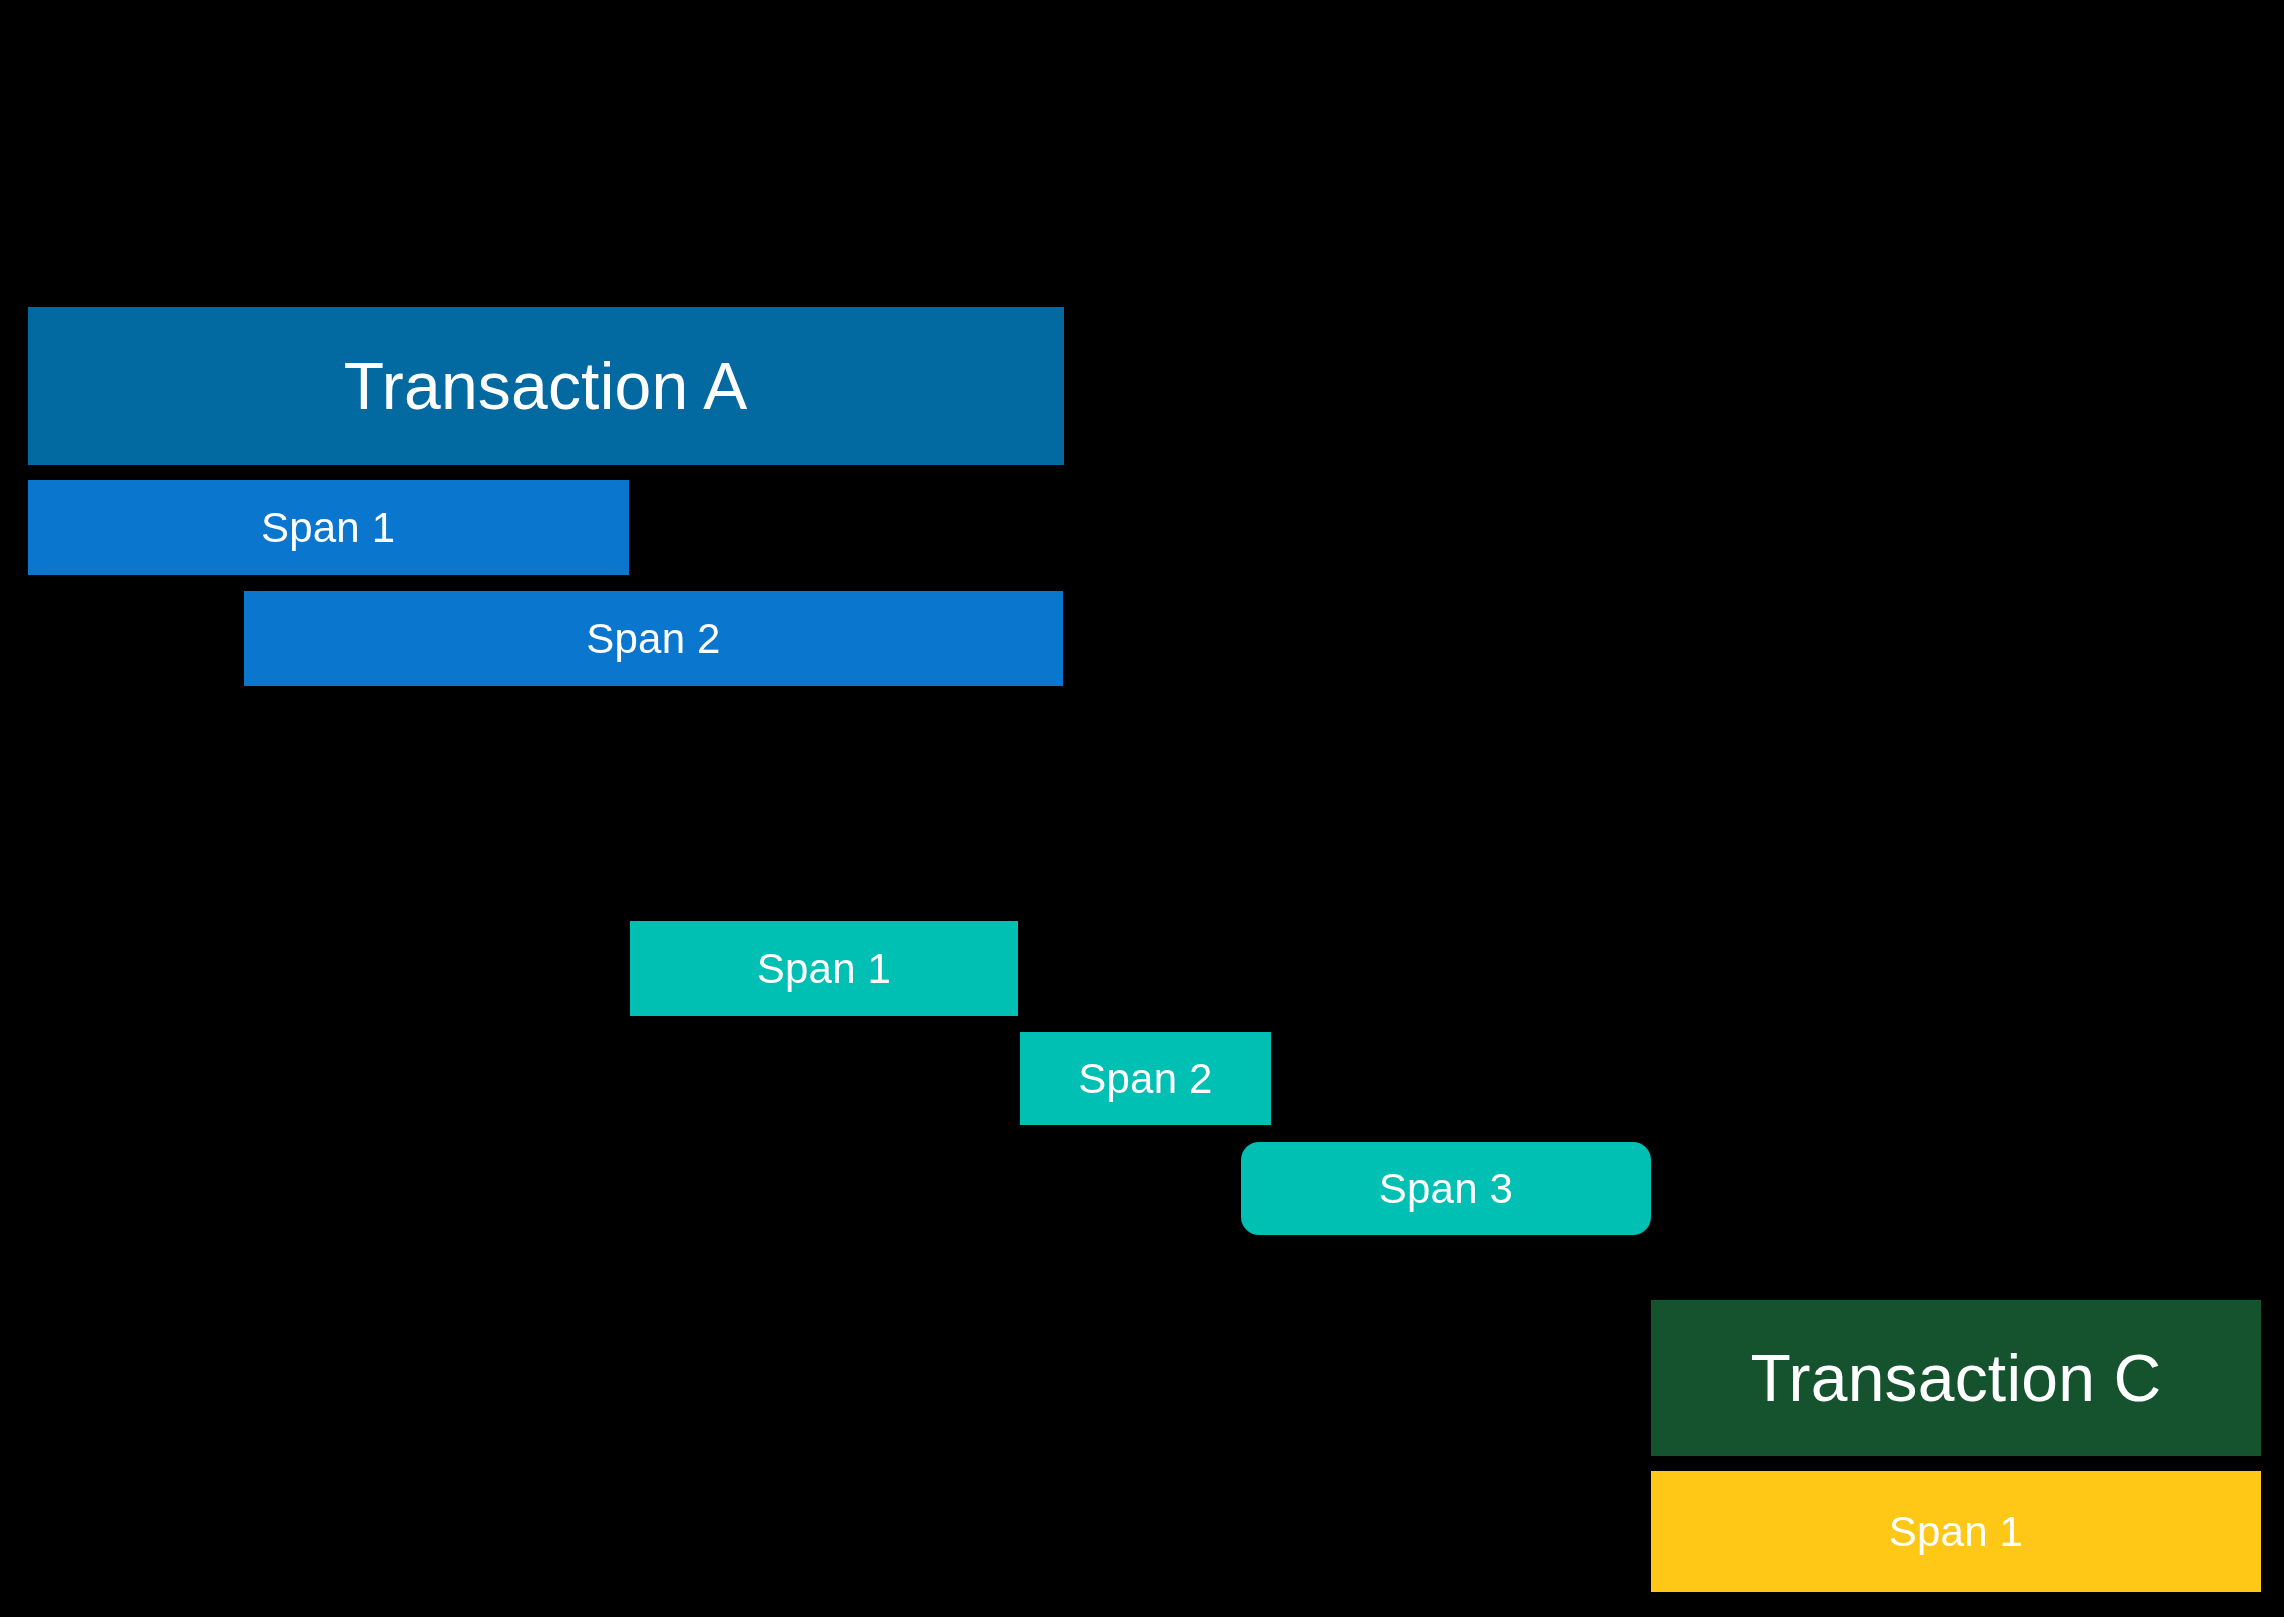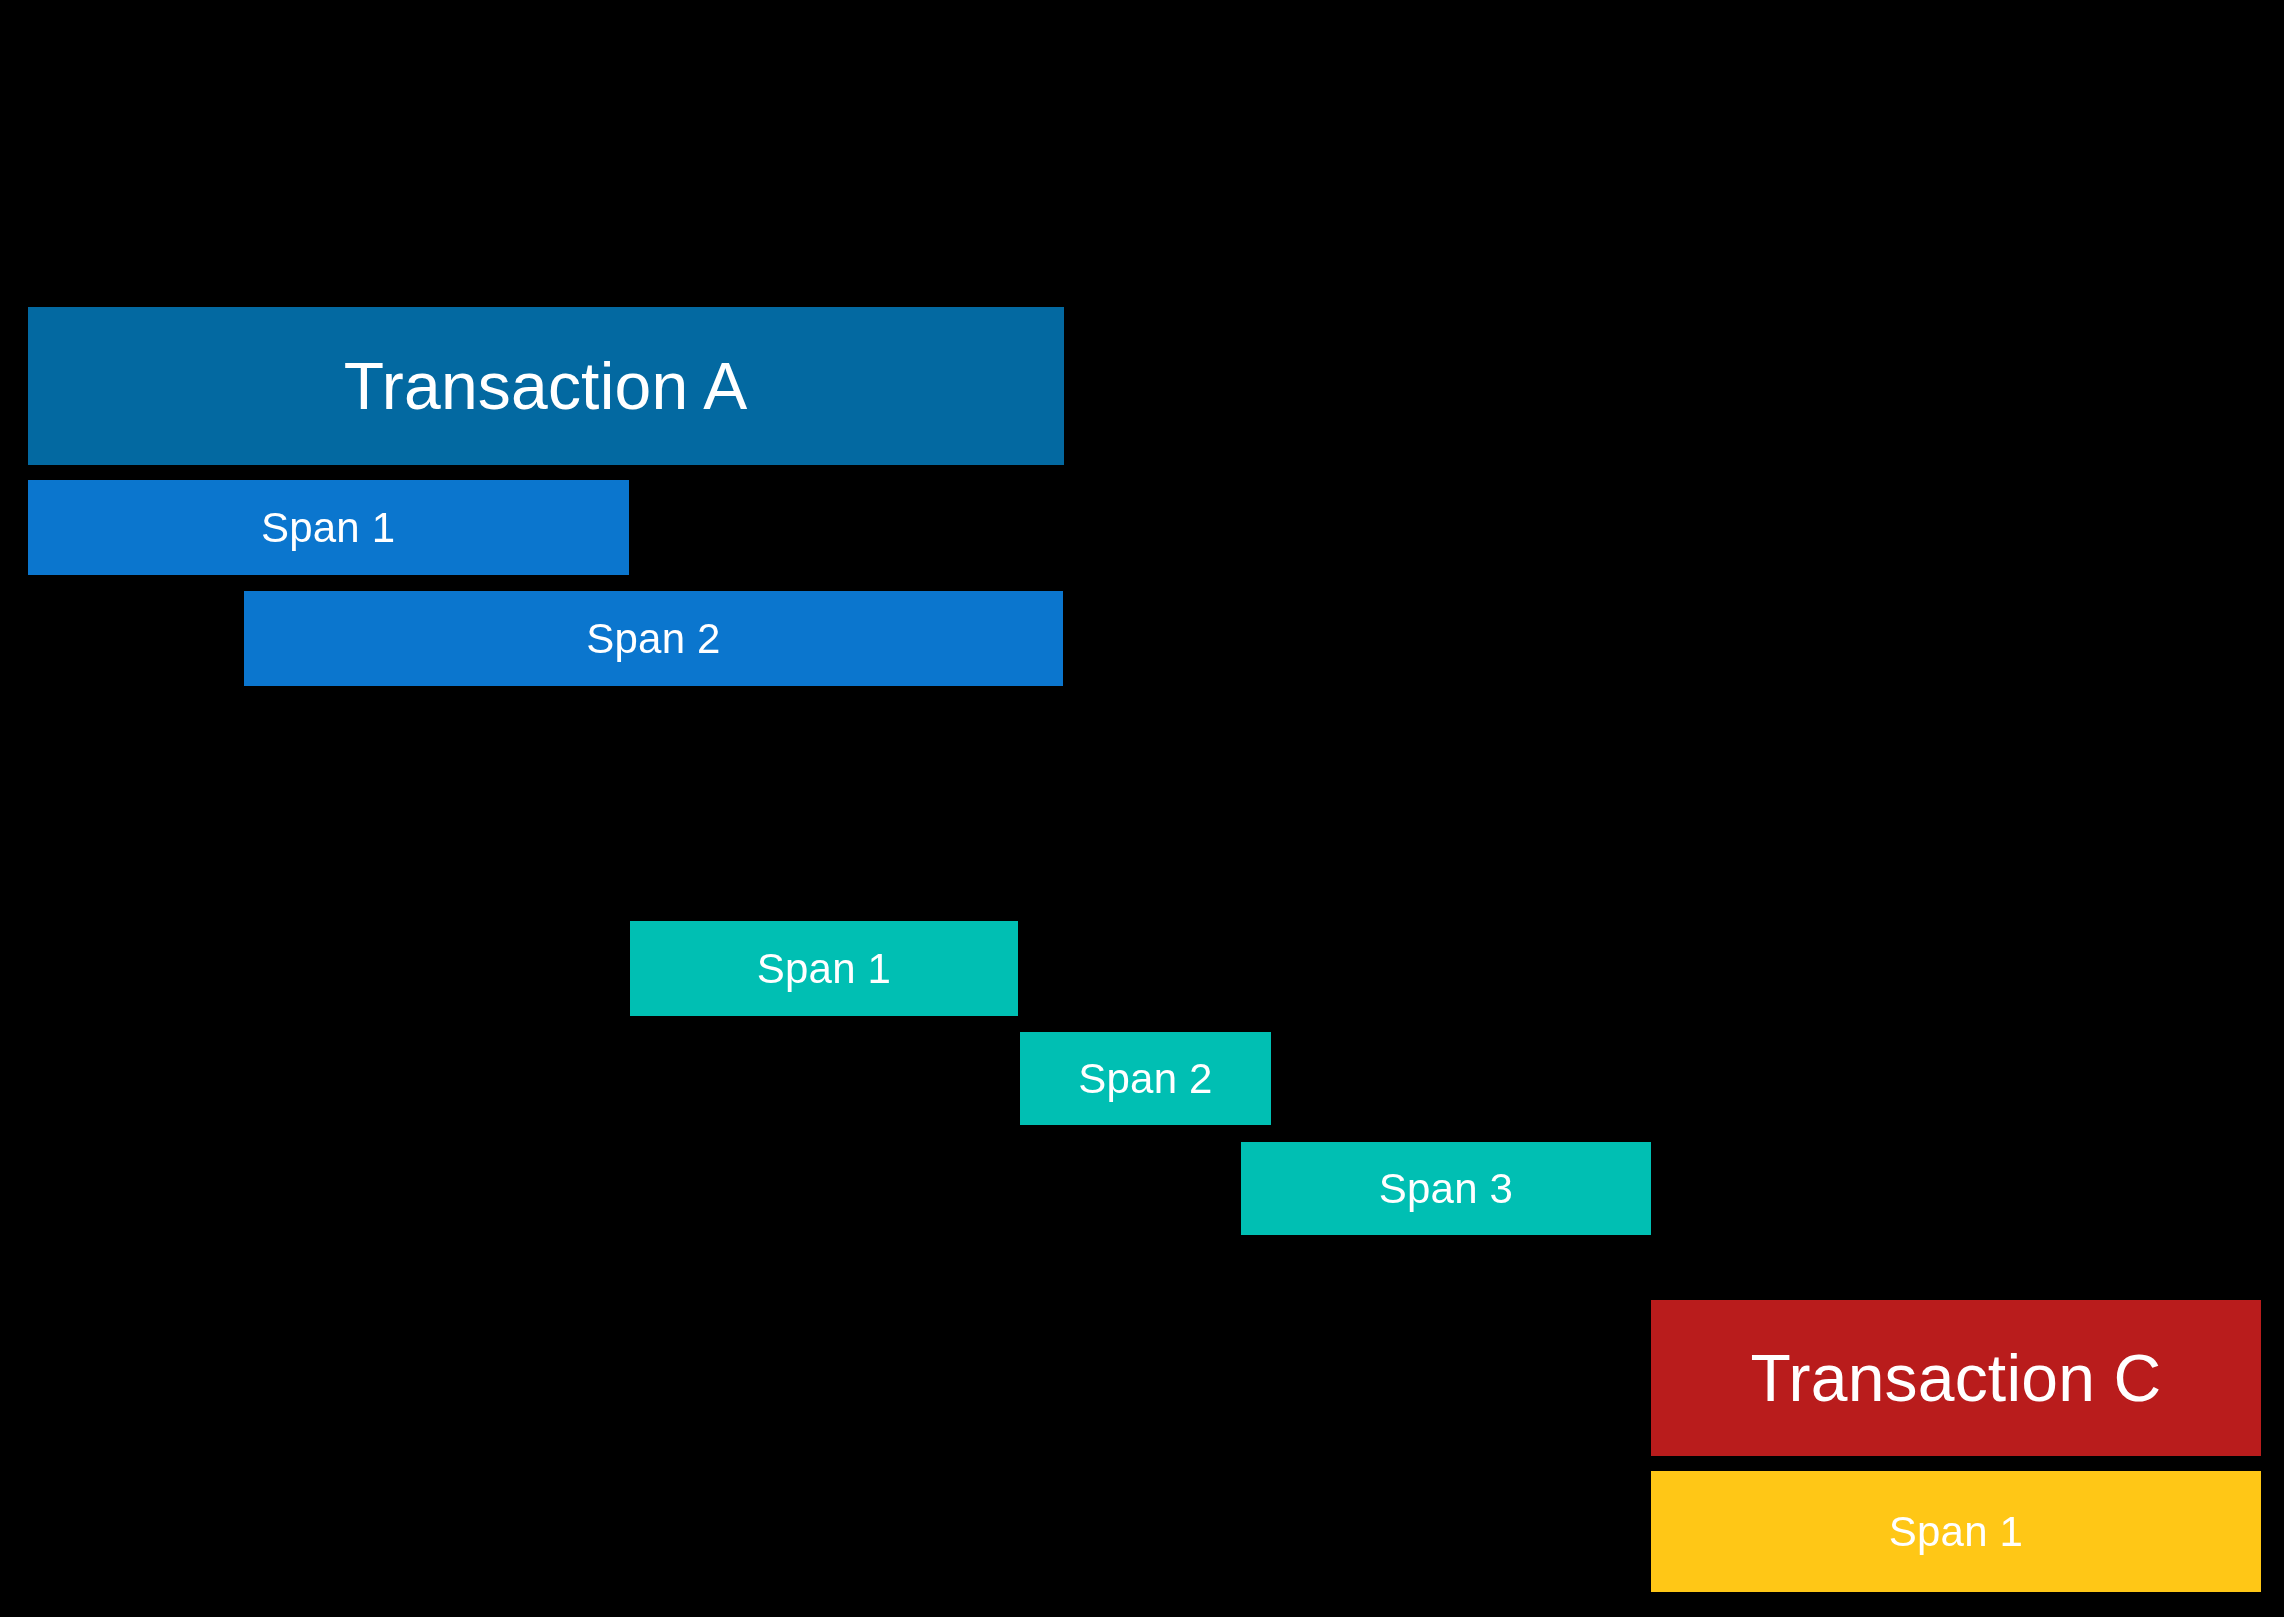--- a/index.html
+++ b/index.html
@@ -50,23 +50,23 @@
     </div>
     <div class="bar tier-span" style="left: 244px; top: 591px; width: 819px; height: 95px; background: rgb(11, 118, 206);">
       <span class="bar-label">Span 2</span>
     </div>
     <div class="bar tier-span" style="left: 630px; top: 921px; width: 388px; height: 95px; background: rgb(0, 191, 179);">
       <span class="bar-label">Span 1</span>
     </div>
     <div class="bar tier-span" style="left: 1020px; top: 1032px; width: 251px; height: 93px; background: rgb(0, 191, 179);">
       <span class="bar-label">Span 2</span>
     </div>
-    <div class="bar tier-span" style="left: 1241px; top: 1142px; width: 410px; height: 93px; background: rgb(0, 191, 179);">
+    <div class="bar tier-span" style="left: 1241px; top: 1142px; width: 410px; height: 93px; background: rgb(0, 191, 179); border-radius: 18px;">
       <span class="bar-label">Span 3</span>
     </div>
-    <div class="bar tier-txn" style="left: 1651px; top: 1300px; width: 610px; height: 156px; background: #b91c1c;">
+    <div class="bar tier-txn" style="left: 1651px; top: 1300px; width: 610px; height: 156px; background: #14532d;">
       <span class="bar-label">Transaction C</span>
     </div>
     <div class="bar tier-span" style="left: 1651px; top: 1471px; width: 610px; height: 121px; background: rgb(255, 199, 22);">
       <span class="bar-label">Span 1</span>
     </div>
   </div>
 
 
 </body></html>

